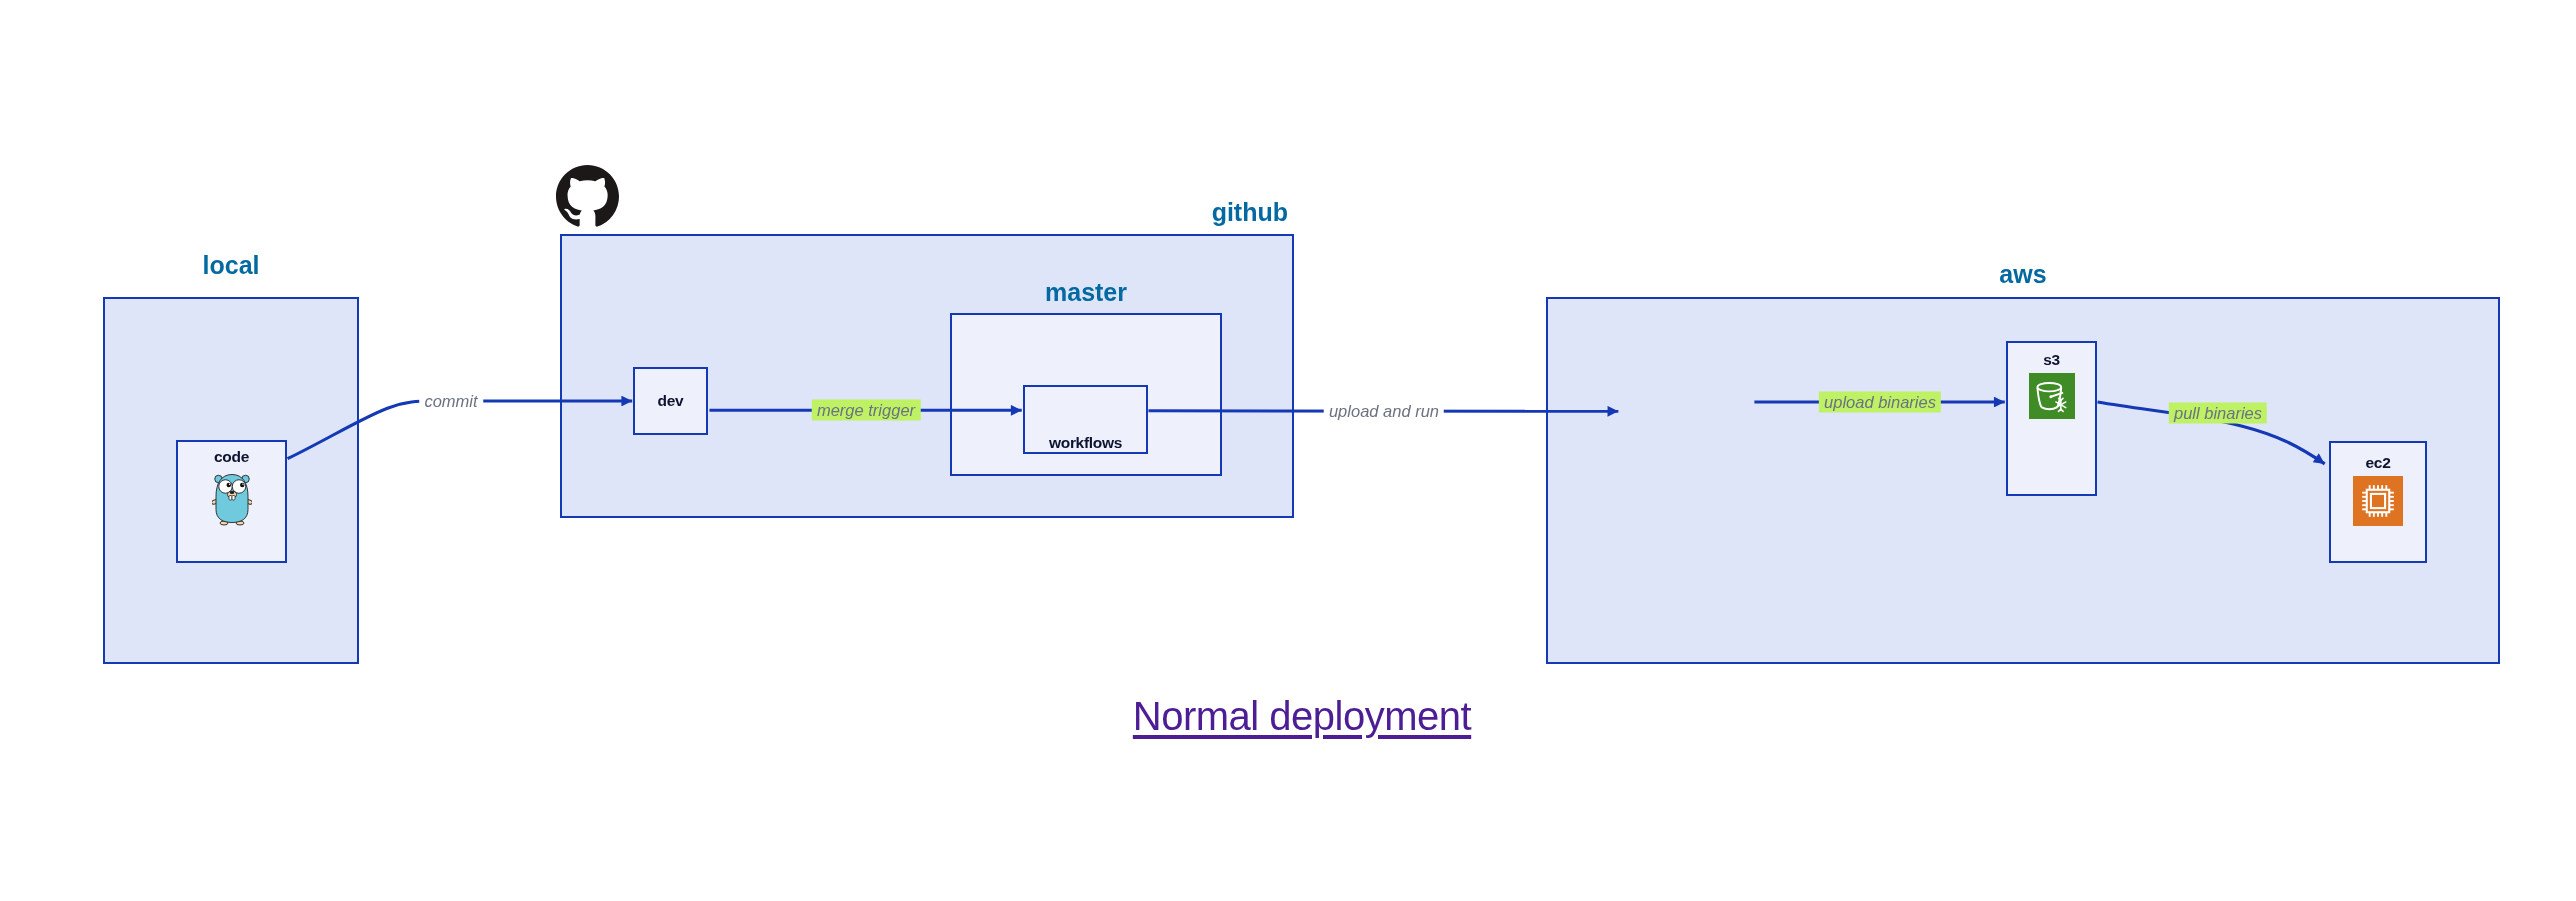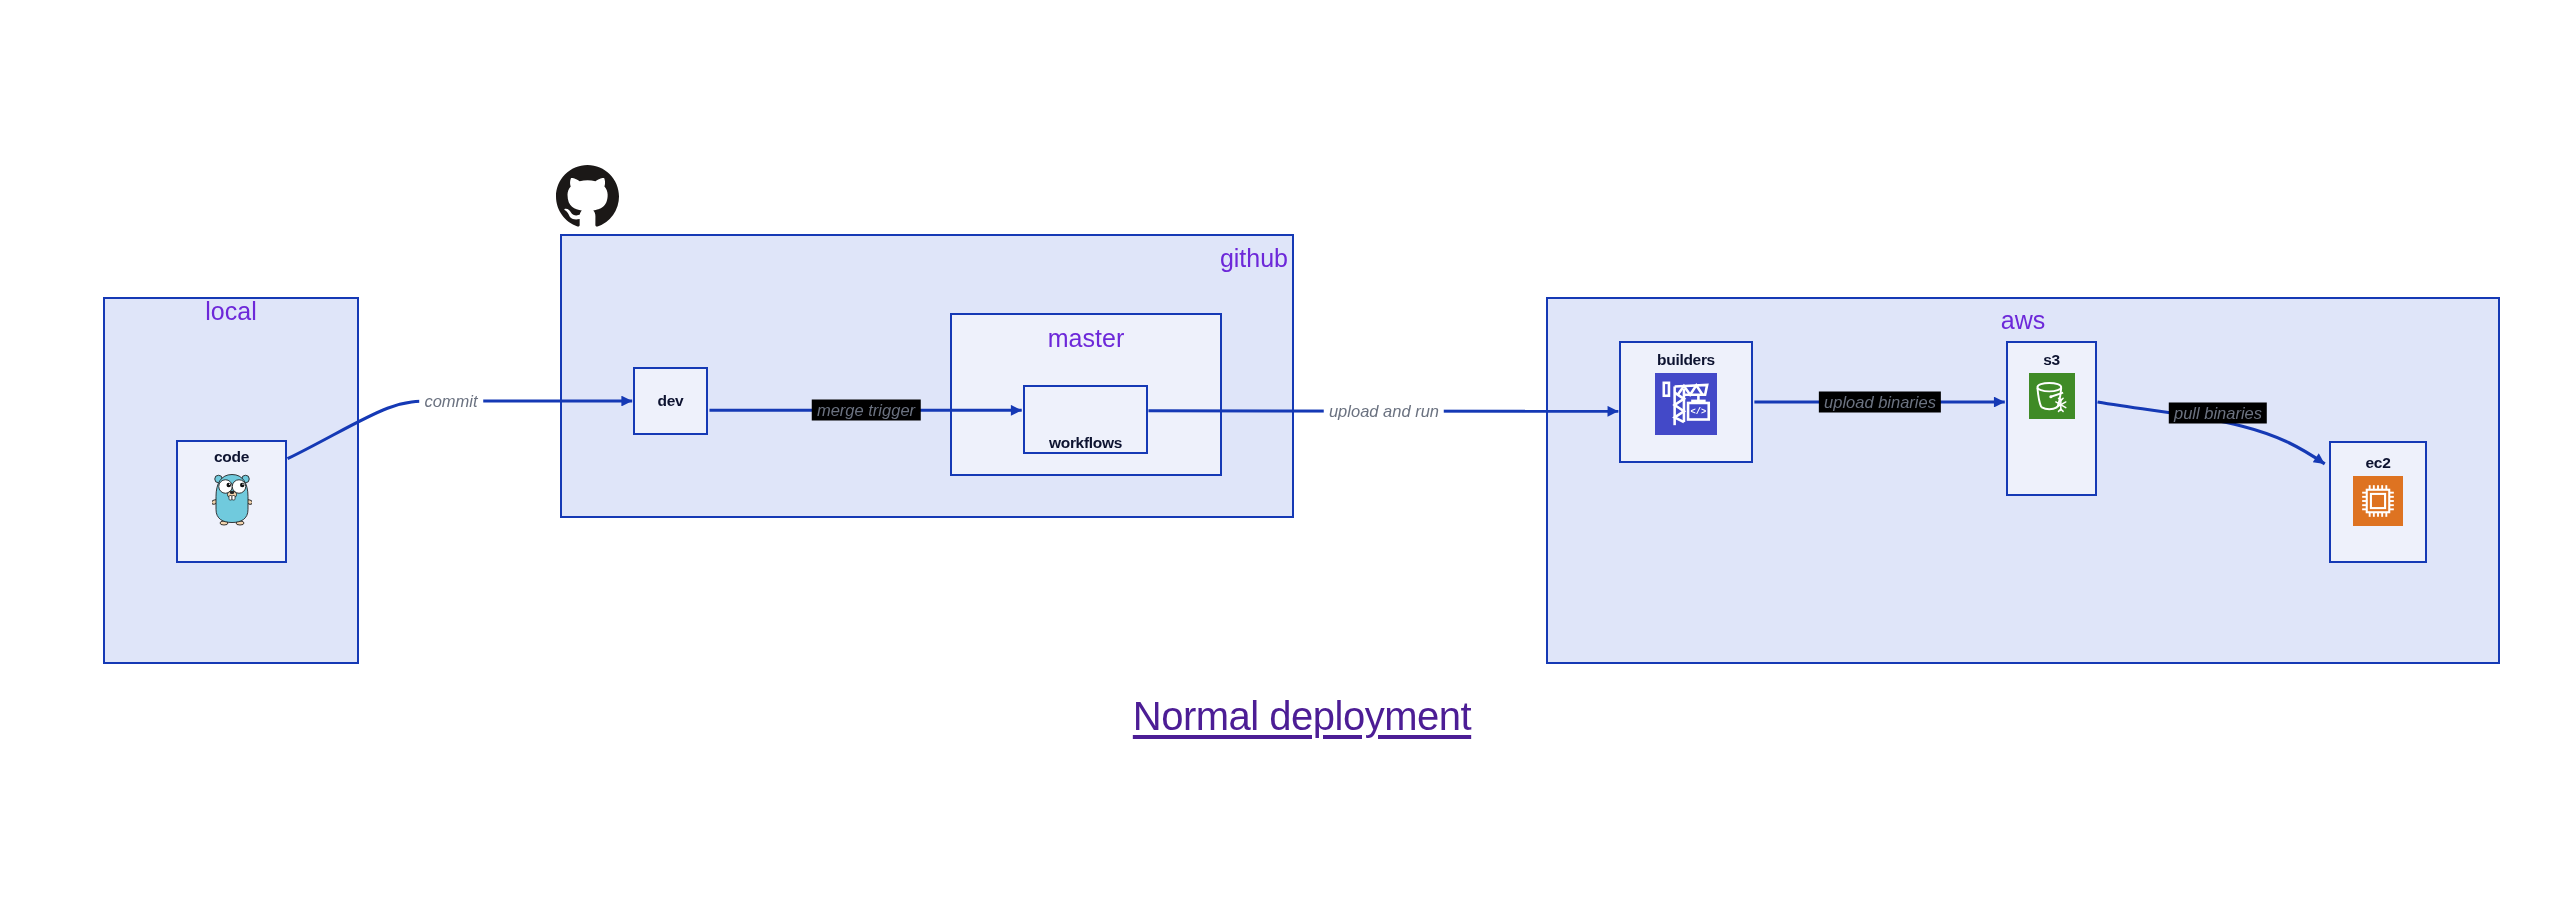--- a/index.html
+++ b/index.html
@@ -11,22 +11,22 @@
   .region{
     position:absolute;background:#dfe5f9;border:2.6px solid #1539b5;
     box-sizing:border-box;z-index:0;
   }
   .region-local{left:103px;top:297px;width:256px;height:367px;}
   .region-github{left:560px;top:234px;width:734px;height:284px;}
   .region-aws{left:1546px;top:297px;width:954px;height:367px;}
   .region-master{left:950px;top:313px;width:272px;height:163px;background:#eef1fb;z-index:1;}
   
   .region-label{
-    position:absolute;color:#6d28d9;font-size:25px;font-weight:400;
-    letter-spacing:0px;z-index:4;white-space:nowrap;margin-top:46px;
+    position:absolute;color:#0369a1;font-size:25px;font-weight:700;
+    letter-spacing:0px;z-index:4;white-space:nowrap;
   }
   .lbl-local{left:231px;top:251px;transform:translateX(-50%);}
   .lbl-github{right:1316px;top:198px;}
   .lbl-master{left:1086px;top:278px;transform:translateX(-50%);z-index:4;}
   .lbl-aws{left:2023px;top:260px;transform:translateX(-50%);}
   
   .edges{position:absolute;left:0;top:0;z-index:2;}
   .edges path.flow{stroke:#1539b5;stroke-width:6;fill:none;}
   
   .node{
@@ -45,21 +45,21 @@
   .node-s3{left:2006px;top:341px;width:91px;height:155px;padding-top:8.2px;}
   .node-ec2{left:2329px;top:441px;width:98px;height:122px;padding-top:11px;}
   .node .icon{margin-top:4.1px;}
   
   .edge-label{
     position:absolute;z-index:4;transform:translate(-50%,-50%);
     font-style:italic;font-size:16.5px;color:#6b7280;padding:1px 5.2px;
     white-space:nowrap;
   }
   .bg-white{background:#ffffff;}
-  .bg-region{background:#000000;}
+  .bg-region{background:#bef264;}
   .elbl-commit{left:451px;top:401px;}
   .elbl-merge{left:866px;top:410px;}
   .elbl-uploadrun{left:1384px;top:411px;}
   .elbl-uploadbin{left:1880px;top:402px;}
   .elbl-pullbin{left:2218px;top:413px;}
   
   .octocat{position:absolute;left:556px;top:165px;z-index:4;}
   
   .diagram-title{
     position:absolute;left:1302px;top:694px;transform:translateX(-50%);
@@ -132,40 +132,20 @@
   </div>
 
   <div class="node node-dev">
     <span class="node-label">dev</span>
   </div>
 
   <div class="node node-workflows">
     <span class="node-label">workflows</span>
   </div>
 
-  <div class="node node-builders">
-    <span class="node-label">builders</span>
-    <span class="icon">
-      <svg width="62" height="62" viewBox="0 0 120 120" aria-hidden="true">
-        <rect x="0" y="0" width="120" height="120" fill="#4349c8"></rect>
-        <g stroke="#ffffff" stroke-width="5" fill="none">
-          <rect x="17" y="19" width="10" height="25"></rect>
-          <line x1="38" y1="26" x2="38" y2="101"></line>
-          <line x1="56" y1="31" x2="56" y2="95"></line>
-          <polyline points="38,38 56,50 38,62 56,74 38,86 56,95"></polyline>
-          <polyline points="38,26 101,23 97,42 56,42"></polyline>
-          <polyline points="44,42 56,25 68,42 80,24 92,42"></polyline>
-          <line x1="84" y1="42" x2="84" y2="54"></line>
-          <line x1="70" y1="54" x2="98" y2="54"></line>
-          <rect x="64" y="58" width="40" height="32"></rect>
-        </g>
-        <text x="84" y="80" text-anchor="middle" fill="#ffffff" font-family="Liberation Mono, monospace" font-size="17" font-weight="bold">&lt;/&gt;</text>
-      </svg>
-    </span>
-  </div>
 
   <div class="node node-s3">
     <span class="node-label">s3</span>
     <span class="icon">
       <svg width="46" height="46" viewBox="0 0 120 120" aria-hidden="true">
         <rect x="0" y="0" width="120" height="120" fill="#3f8b26"></rect>
         <g stroke="#ffffff" stroke-width="5" fill="none">
           <ellipse cx="53" cy="37" rx="31" ry="11"></ellipse>
           <path d="M22,39 C24,62 28,80 32,89"></path>
           <path d="M84,39 C82,62 78,80 74,89"></path>

